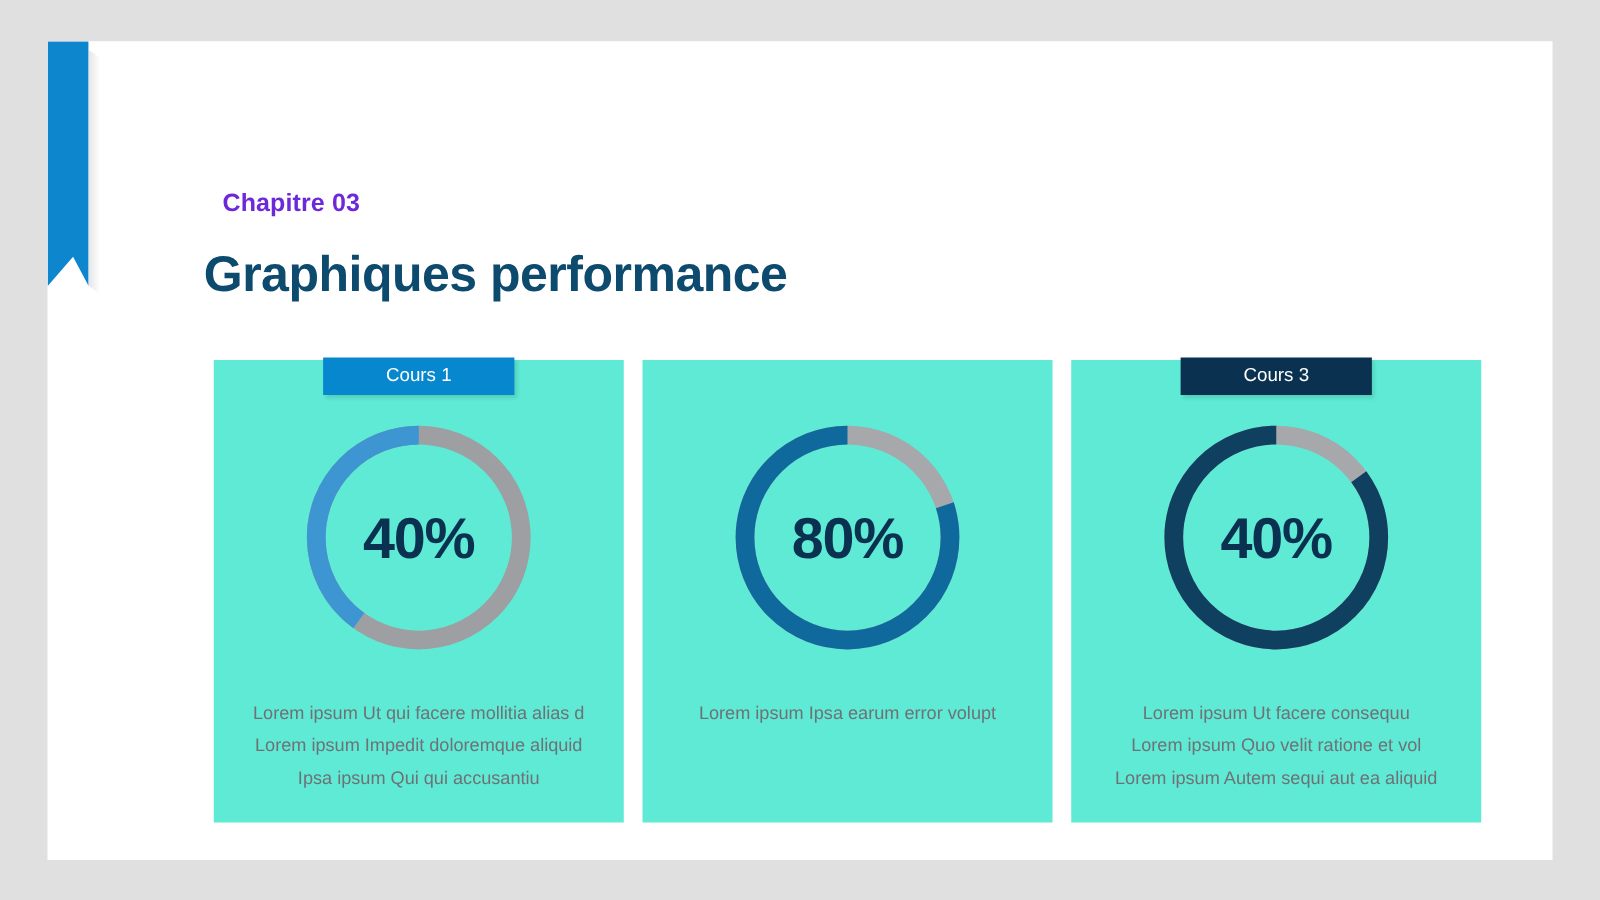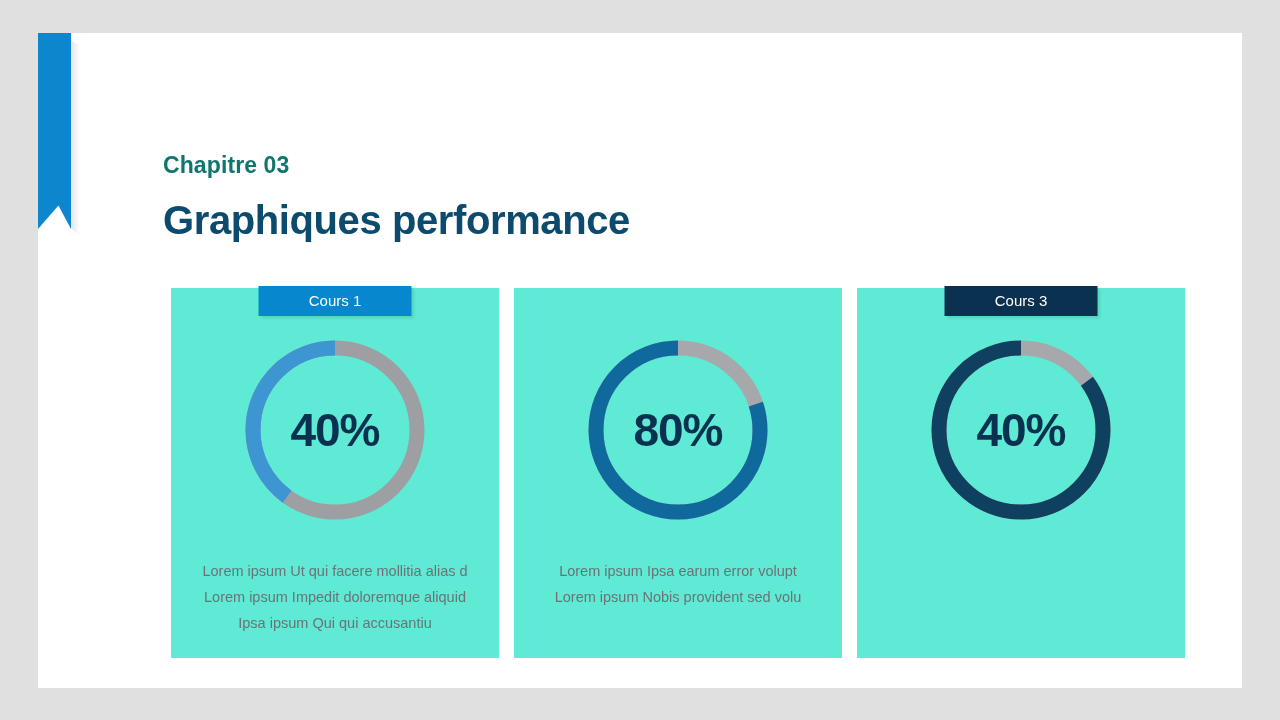--- a/index.html
+++ b/index.html
@@ -48,25 +48,25 @@
     width: 9px;
     height: 196px;
     background: linear-gradient(to right, rgba(0,0,0,0.10), rgba(0,0,0,0));
     -webkit-clip-path: polygon(0 0, 100% 3%, 100% 100%, 0 96%);
     clip-path: polygon(0 0, 100% 3%, 100% 100%, 0 96%);
   }
 
   
   .eyebrow {
     position: absolute;
-    left: 125px;
+    left: 140px;
     top: 119px;
-    font-size: 23px;
+    font-size: 20px;
     font-weight: bold;
-    color: #0f766e;
+    color: #6d28d9;
     letter-spacing: 0.1px;
     white-space: nowrap;
   }
 
   .title-wrap {
     position: absolute;
     left: 125px;
     top: 165px;
     width: 900px;
     height: 56px;
@@ -194,33 +194,37 @@
       <div class="card">
         <div class="donut-box">
           <svg width="188" height="188" viewBox="0 0 188 188" aria-hidden="true">
             <circle cx="94" cy="94" r="82" fill="none" stroke="#a6a8ab" stroke-width="15"></circle>
             <circle class="arc" cx="94" cy="94" r="82" fill="none" stroke="#10699d" stroke-width="15" transform="scale(-1,1) translate(-188,0) rotate(-90 94 94)" stroke-dasharray="412.17695615098086 103.04423903774517"></circle>
           </svg>
           <div class="donut-value">80%</div>
         </div>
         <div class="card-caption">
           <div>Lorem ipsum Ipsa earum error volupt</div>
-          <div>Lorem ipsum Nobis provident sed volu</div>
         </div>
       </div>
 
       <div class="card">
         <div class="card-chip" style="background:#0b3150">Cours 3</div>
         <div class="donut-box">
           <svg width="188" height="188" viewBox="0 0 188 188" aria-hidden="true">
             <circle cx="94" cy="94" r="82" fill="none" stroke="#a6a8ab" stroke-width="15"></circle>
             <circle class="arc" cx="94" cy="94" r="82" fill="none" stroke="#10405f" stroke-width="15" transform="scale(-1,1) translate(-188,0) rotate(-90 94 94)" stroke-dasharray="437.9380159104171 77.28317927830892"></circle>
           </svg>
           <div class="donut-value">40%</div>
         </div>
+        <div class="card-caption">
+          <div>Lorem ipsum Ut facere consequu</div>
+          <div>Lorem ipsum Quo velit ratione et vol</div>
+          <div>Lorem ipsum Autem sequi aut ea aliquid</div>
+        </div>
       </div>
 
     </div>
   </div>
 
   <div class="accent-ribbon"></div>
   <div class="accent-ribbon-shadow"></div>
 
 </div>
 

